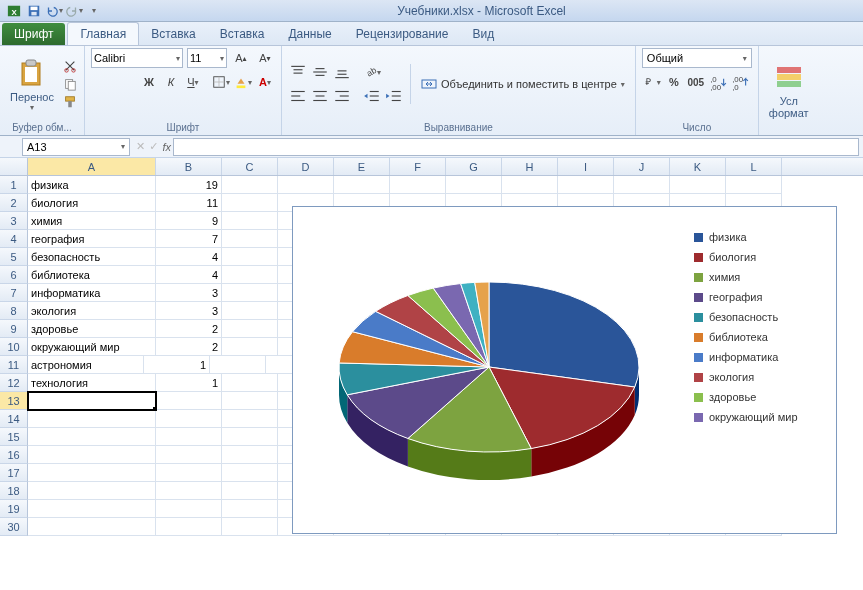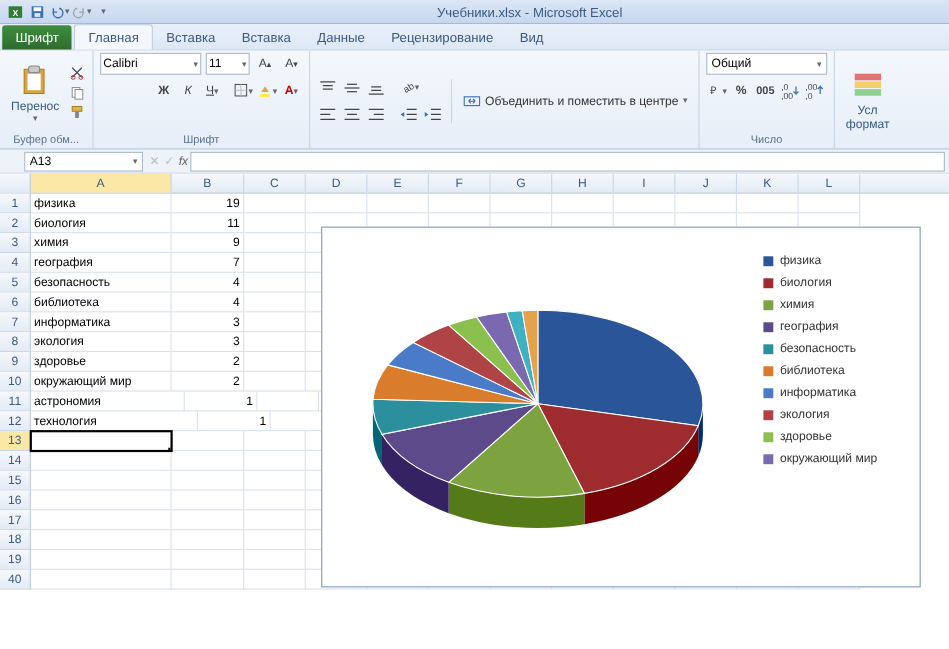--- a/index.html
+++ b/index.html
@@ -284,20 +284,21 @@
         <div class="wrap-btn">
             <svg viewBox="0 0 16 16">
               <rect x="1" y="4" width="14" height="8" fill="none" stroke="#3b6fb6"></rect>
               <path d="M5 8 h6 M5 8 l2 -2 M5 8 l2 2 M11 8 l-2 -2 M11 8 l-2 2" stroke="#3b6fb6" fill="none"></path>
             </svg>
             <span>Объединить и поместить в центре</span>
             <span class="dd">▾</span>
           </div>
       </div>
     </div>
+    <div class="group-label">Выравнивание</div>
   </div>
 
   <div class="group">
     <div class="group-body" style="flex-direction:column;align-items:flex-start">
       <div class="num-sel">
           <span>Общий</span>
           <span class="dd">▾</span>
         </div>
       <div class="btnrow">
         <div class="rbtn">
@@ -522,36 +523,36 @@
         <div class="cell" style="width:56px"></div>
         <div class="cell" style="width:56px"></div>
         <div class="cell" style="width:56px"></div>
         <div class="cell" style="width:56px"></div>
         <div class="cell" style="width:56px"></div>
         <div class="cell" style="width:56px"></div>
         <div class="cell" style="width:56px"></div>
       </div>
       <div class="row">
         <div class="rowh">11</div>
-        <div class="cell" style="width:140px">астрономия</div>
+        <div class="cell" style="width:116px">астрономия</div>
         <div class="cell num" style="width:66px">1</div>
         <div class="cell" style="width:56px"></div>
         <div class="cell" style="width:56px"></div>
         <div class="cell" style="width:56px"></div>
         <div class="cell" style="width:56px"></div>
         <div class="cell" style="width:56px"></div>
         <div class="cell" style="width:56px"></div>
         <div class="cell" style="width:56px"></div>
         <div class="cell" style="width:56px"></div>
         <div class="cell" style="width:56px"></div>
         <div class="cell" style="width:56px"></div>
       </div>
       <div class="row">
         <div class="rowh">12</div>
-        <div class="cell" style="width:152px">технология</div>
+        <div class="cell" style="width:128px">технология</div>
         <div class="cell num" style="width:66px">1</div>
         <div class="cell" style="width:56px"></div>
         <div class="cell" style="width:56px"></div>
         <div class="cell" style="width:56px"></div>
         <div class="cell" style="width:56px"></div>
         <div class="cell" style="width:56px"></div>
         <div class="cell" style="width:56px"></div>
         <div class="cell" style="width:56px"></div>
         <div class="cell" style="width:56px"></div>
         <div class="cell" style="width:56px"></div>
@@ -656,21 +657,21 @@
         <div class="cell" style="width:56px"></div>
         <div class="cell" style="width:56px"></div>
         <div class="cell" style="width:56px"></div>
         <div class="cell" style="width:56px"></div>
         <div class="cell" style="width:56px"></div>
         <div class="cell" style="width:56px"></div>
         <div class="cell" style="width:56px"></div>
         <div class="cell" style="width:56px"></div>
       </div>
       <div class="row">
-        <div class="rowh">40</div>
+        <div class="rowh">30</div>
         <div class="cell" style="width:128px"></div>
         <div class="cell" style="width:66px"></div>
         <div class="cell" style="width:56px"></div>
         <div class="cell" style="width:56px"></div>
         <div class="cell" style="width:56px"></div>
         <div class="cell" style="width:56px"></div>
         <div class="cell" style="width:56px"></div>
         <div class="cell" style="width:56px"></div>
         <div class="cell" style="width:56px"></div>
         <div class="cell" style="width:56px"></div>

